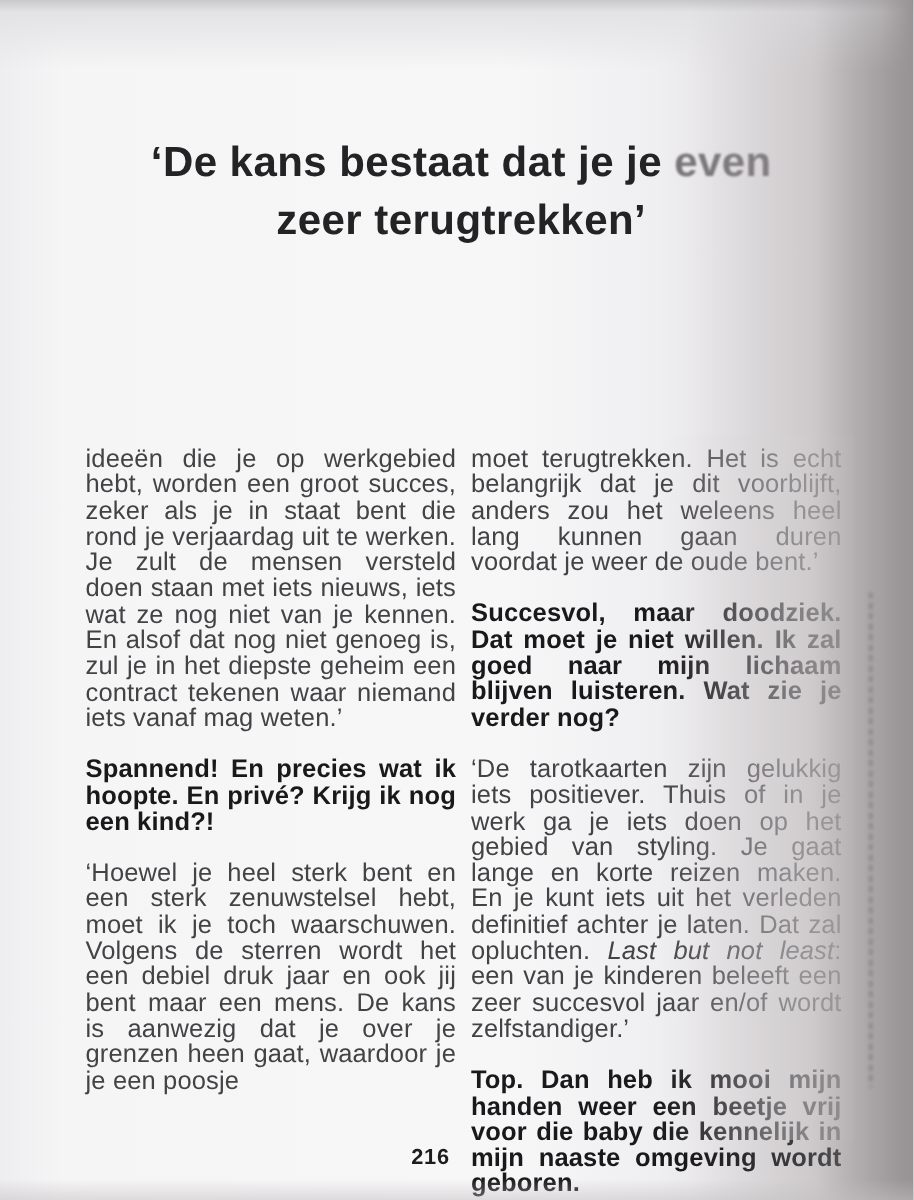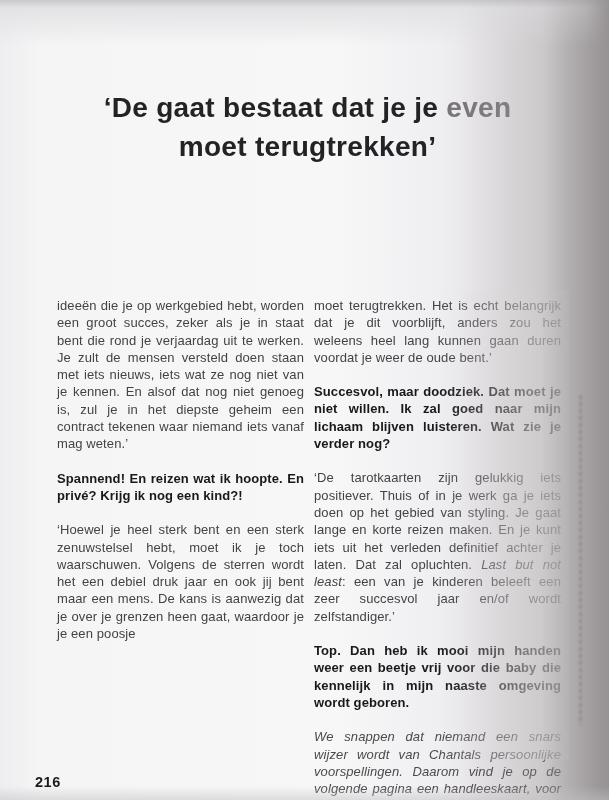--- a/index.html
+++ b/index.html
@@ -44,58 +44,59 @@
     color: #232224;
   }
   .fade-word { color: #79767a; filter: blur(0.7px); }
   .columns {
     position: absolute; top: 297px; left: 57px; width: 504px;
     display: flex; gap: 10px;
   }
   .col { flex: 1 1 0; }
   .col p {
     margin: 0 0 17px 0;
-    font-size: 13px; line-height: 17.3px;
+    font-size: 17px; line-height: 17.3px;
     letter-spacing: 0.1px;
     text-align: justify;
     color: #434245;
   }
   .col p.bold { font-weight: bold; color: #19181a; }
   .col p.italic { font-style: italic; color: #4a494c; }
   .col p:last-child { margin-bottom: 0; }
   .col em { font-style: italic; }
   .curl-fade {
     position: absolute; top: 290px; right: 40px; width: 130px; height: 470px;
     background: linear-gradient(to right, rgba(238,236,238,0) 0%, rgba(225,222,224,0.45) 70%, rgba(210,207,209,0.6) 100%);
     pointer-events: none;
   }
   .pagenum {
-    position: absolute; bottom: 10px; left: 57px; width: 504px;
+    position: absolute; bottom: 20px; left: 57px; width: 504px;
+    text-align: center;
     transform: translateX(-22px);
     font-weight: bold; font-size: 14.5px;
     letter-spacing: 0.5px;
     color: #1c1b1d;
   }
 </style>
 </head>
 <body>
 
 <div class="page">
 
   <div class="top-shadow"></div>
 
   <div class="headline">
-    <div><span>‘De gaat bestaat dat je je</span> <span class="fade-word">even</span></div>
-    <div>moet terugtrekken’</div>
+    <div><span>‘De kans bestaat dat je je</span> <span class="fade-word">even</span></div>
+    <div>zeer terugtrekken’</div>
   </div>
 
   <div class="columns">
     <div class="col">
       <p class="reg">ideeën die je op werkgebied hebt, worden een groot succes, zeker als je in staat bent die rond je verjaardag uit te werken. Je zult de mensen versteld doen staan met iets nieuws, iets wat ze nog niet van je kennen. En alsof dat nog niet genoeg is, zul je in het diepste geheim een contract tekenen waar niemand iets vanaf mag weten.’</p>
-      <p class="bold">Spannend! En reizen wat ik hoopte. En privé? Krijg ik nog een kind?!</p>
+      <p class="bold">Spannend! En precies wat ik hoopte. En privé? Krijg ik nog een kind?!</p>
       <p class="reg">‘Hoewel je heel sterk bent en een sterk zenuwstelsel hebt, moet ik je toch waarschuwen. Volgens de sterren wordt het een debiel druk jaar en ook jij bent maar een mens. De kans is aanwezig dat je over je grenzen heen gaat, waardoor je je een poosje</p>
     </div>
     <div class="col">
       <p class="reg">moet terugtrekken. Het is echt belangrijk dat je dit voorblijft, anders zou het weleens heel lang kunnen gaan duren voordat je weer de oude bent.’</p>
       <p class="bold">Succesvol, maar doodziek. Dat moet je niet willen. Ik zal goed naar mijn lichaam blijven luisteren. Wat zie je verder nog?</p>
       <p class="reg"><span>‘De tarotkaarten zijn gelukkig iets positiever. Thuis of in je werk ga je iets doen op het gebied van styling. Je gaat lange en korte reizen maken. En je kunt iets uit het verleden definitief achter je laten. Dat zal opluchten. </span><em>Last but not least</em><span>: een van je kinderen beleeft een zeer succesvol jaar en/of wordt zelfstandiger.’</span></p>
       <p class="bold">Top. Dan heb ik mooi mijn handen weer een beetje vrij voor die baby die kennelijk in mijn naaste omgeving wordt geboren.</p>
       <p class="italic">We snappen dat niemand een snars wijzer wordt van Chantals persoonlijke voorspellingen. Daarom vind je op de volgende pagina een handleeskaart, voor éigen gebruik.</p>
     </div>
   </div>

